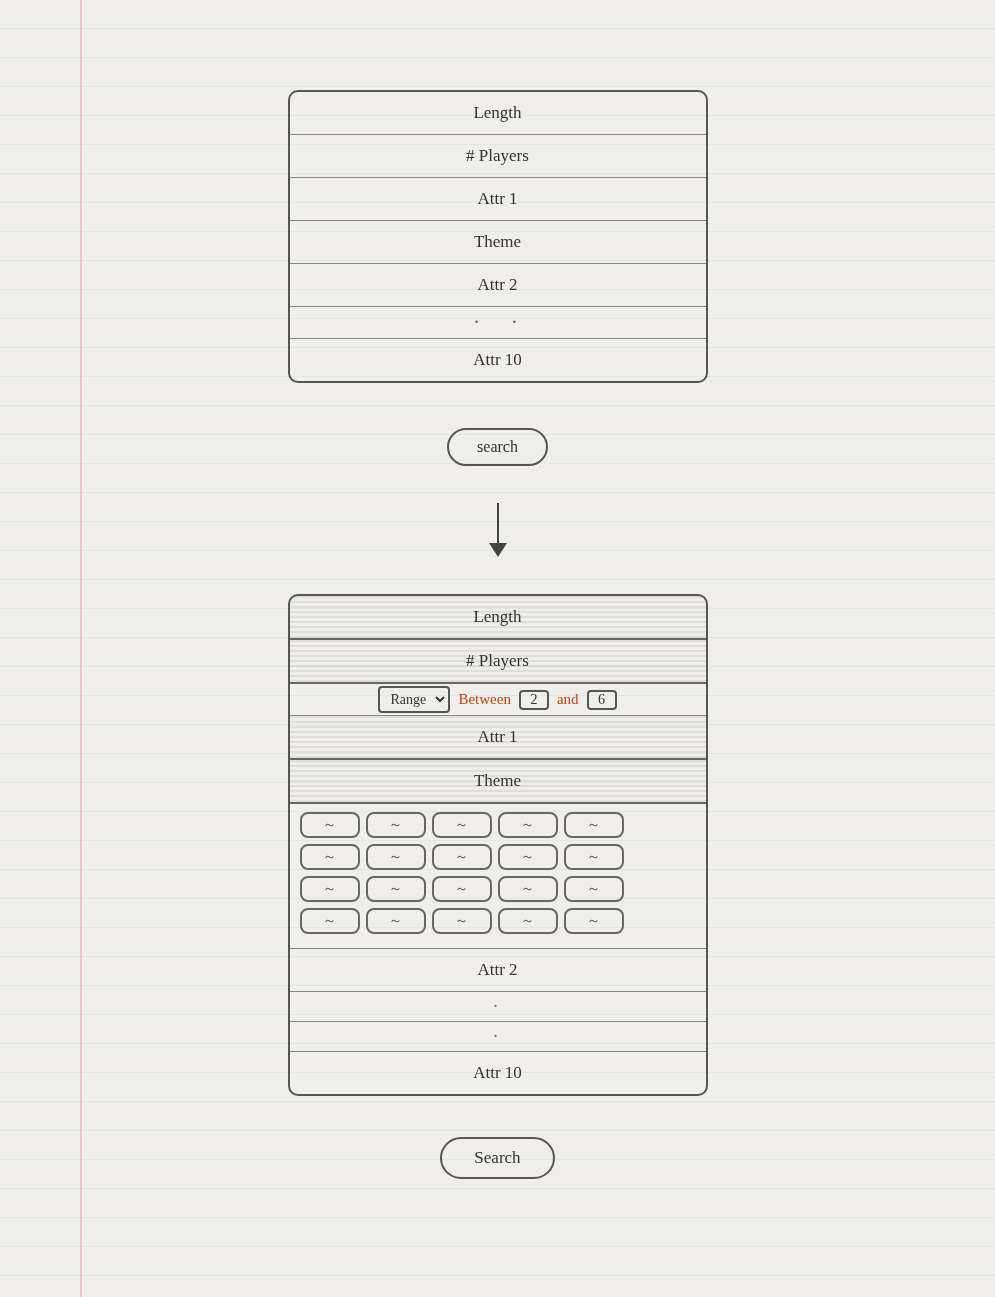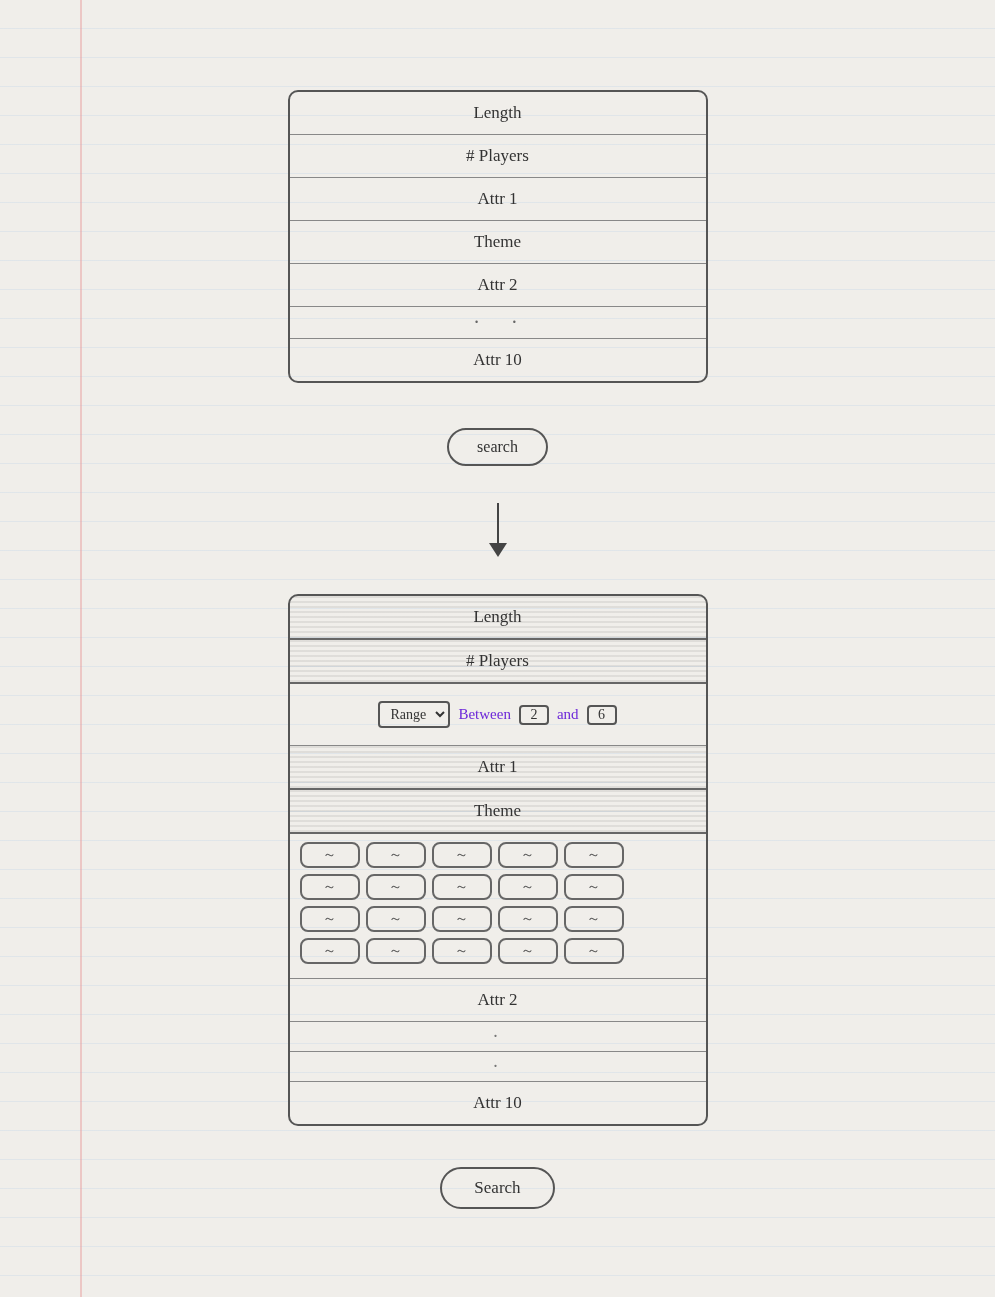--- a/index.html
+++ b/index.html
@@ -159,21 +159,21 @@
       );
       border-bottom: 2px solid #666;
     }
 
     
     .range-row {
       display: flex;
       align-items: center;
       justify-content: center;
       gap: 8px;
-      padding: 17px 12px;
+      padding: 2px 12px;
       border-bottom: 1px solid #888;
     }
 
     .range-select {
       border: 2px solid #555;
       border-radius: 4px;
       padding: 3px 6px;
       font-family: 'Segoe Script', 'Bradley Hand', cursive, serif;
       font-size: 14px;
       color: #333;
@@ -188,21 +188,21 @@
       text-align: center;
       font-family: 'Segoe Script', 'Bradley Hand', cursive, serif;
       font-size: 14px;
       color: #333;
       background: transparent;
     }
 
     .range-label {
       font-family: 'Segoe Script', 'Bradley Hand', cursive, serif;
       font-size: 15px;
-      color: #6d28d9;
+      color: #c2410c;
     }
 
     
     .theme-grid {
       padding: 8px 10px;
       border-bottom: 1px solid #888;
     }
 
     .chips-row {
       display: flex;

